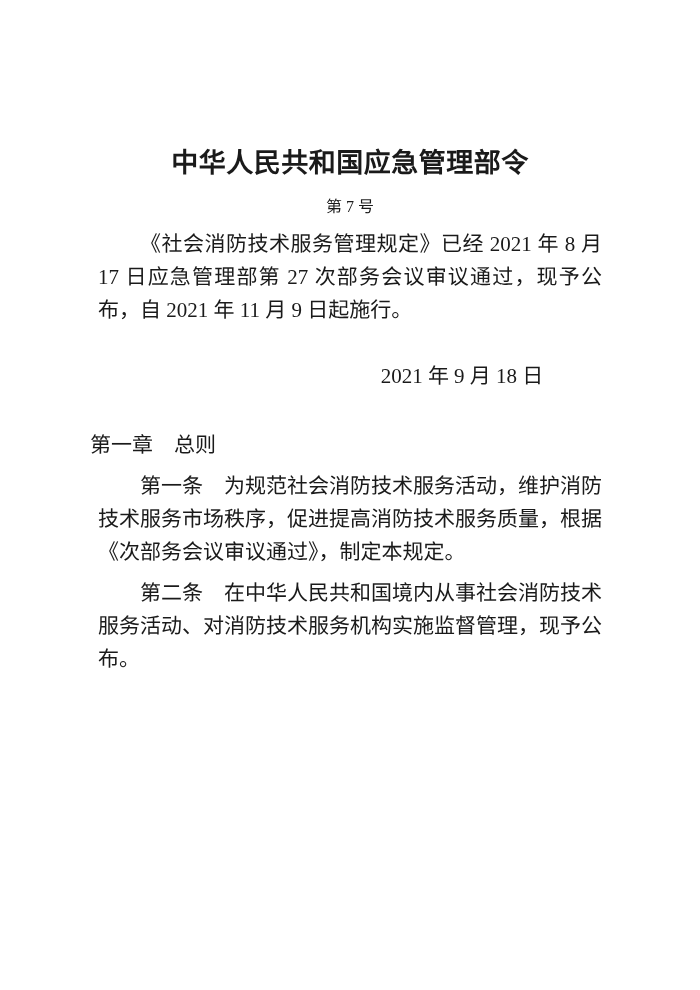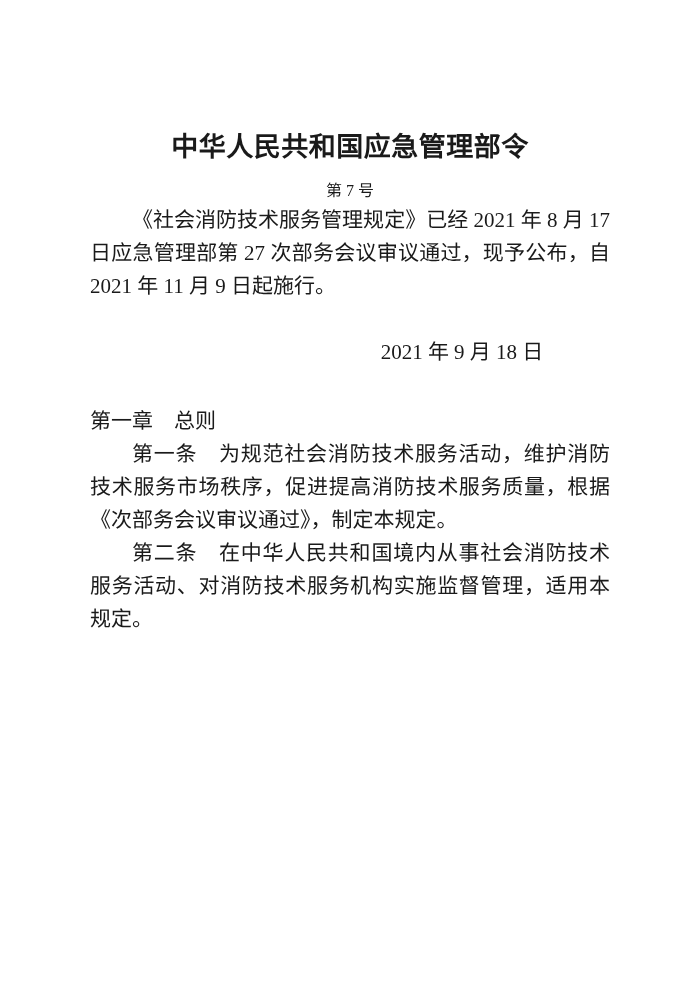--- a/index.html
+++ b/index.html
@@ -13,40 +13,40 @@
   }
   .page {
     position: relative;
     width: 700px;
     height: 990px;
     margin: 0;
     background: var(--page-bg);
     color: var(--text-color);
     font-family: "Liberation Serif", "DejaVu Serif", serif;
     box-sizing: border-box;
-    padding: 0 90px;
+    padding: 16px 90px;
     overflow: hidden;
   }
   .order-title {
     margin: 0;
     padding-top: 130px;
     font-size: 27px;
     line-height: 34px;
     font-weight: 700;
     text-align: center;
     letter-spacing: 0.5px;
   }
   .order-no {
     margin-top: 13px;
     font-size: 16px;
     line-height: 27px;
     text-align: center;
   }
   p.body-par {
-    margin: 0;
+    margin: 8px;
     font-size: 21px;
     line-height: 33px;
     text-align: justify;
     text-indent: 2em;
   }
   .intro {
     margin-top: 32px;
   }
   .signature-block {
     margin-top: 33px;
@@ -83,15 +83,15 @@
 
   <div class="signature-block">
     <div>2021 年 9 月 18 日</div>
   </div>
 
 
   <div class="chapter-heading">第一章　总则</div>
 
   <p class="body-par article">第一条　为规范社会消防技术服务活动，维护消防技术服务市场秩序，促进提高消防技术服务质量，根据《次部务会议审议通过》，制定本规定。</p>
 
-  <p class="body-par article">第二条　在中华人民共和国境内从事社会消防技术服务活动、对消防技术服务机构实施监督管理，适用本规定。</p>
+  <p class="body-par article">第二条　在中华人民共和国境内从事社会消防技术服务活动、对消防技术服务机构实施监督管理，现予公布。</p>
 
 </div>
 
 </body></html>

